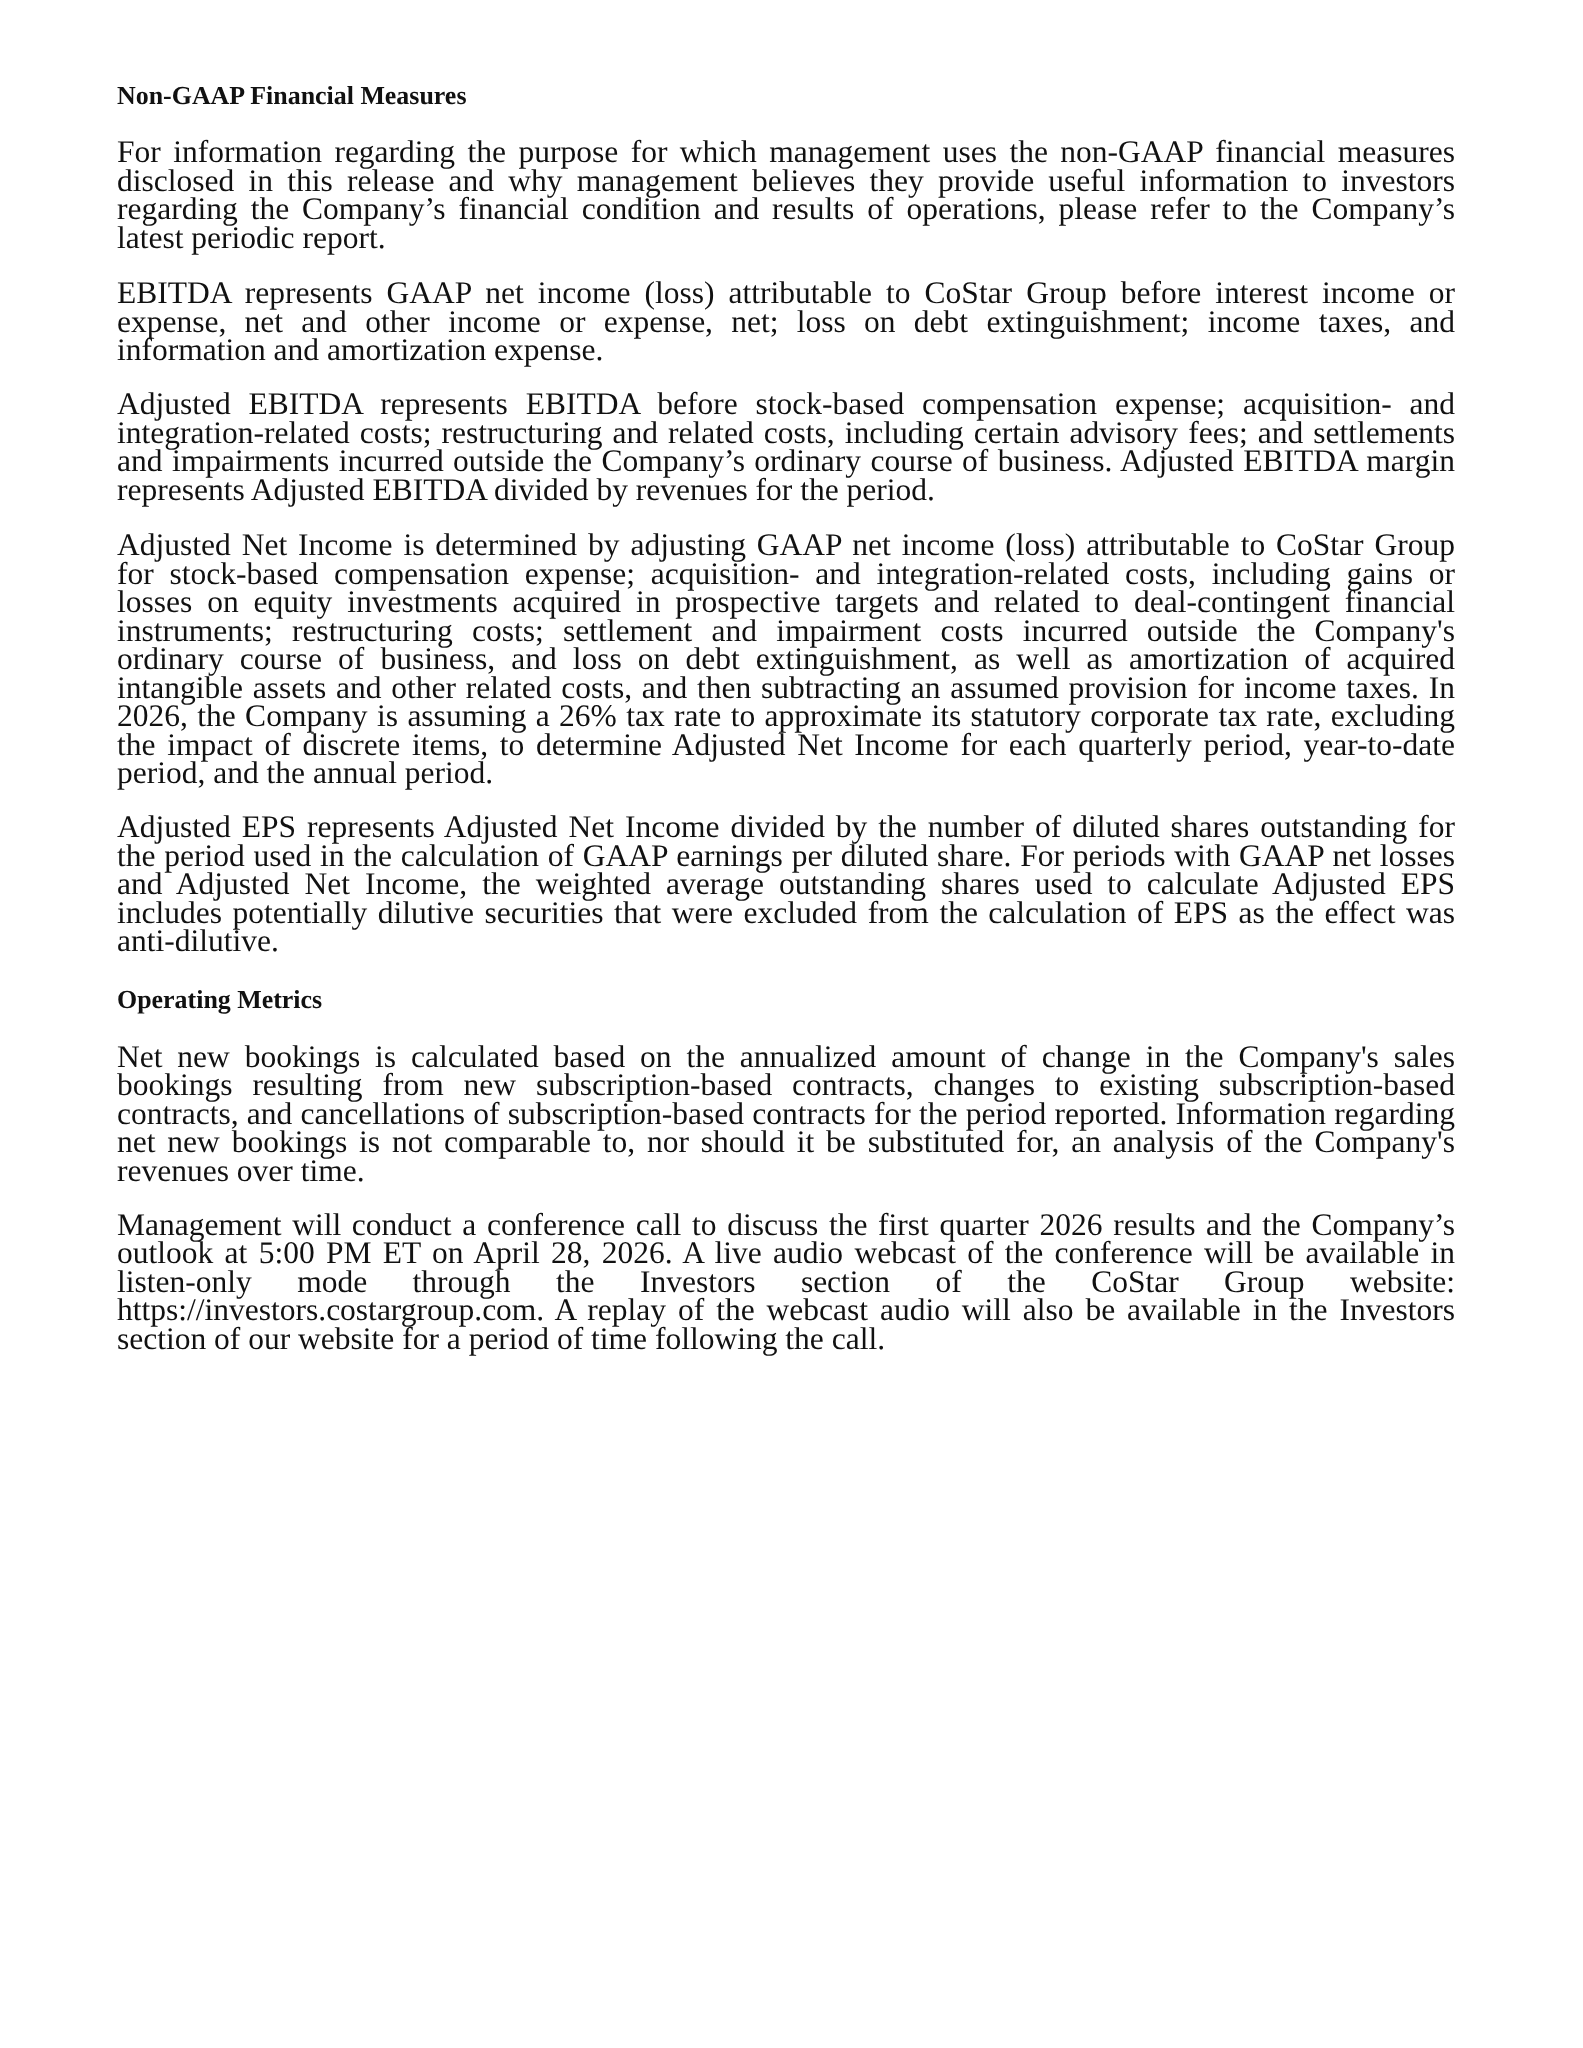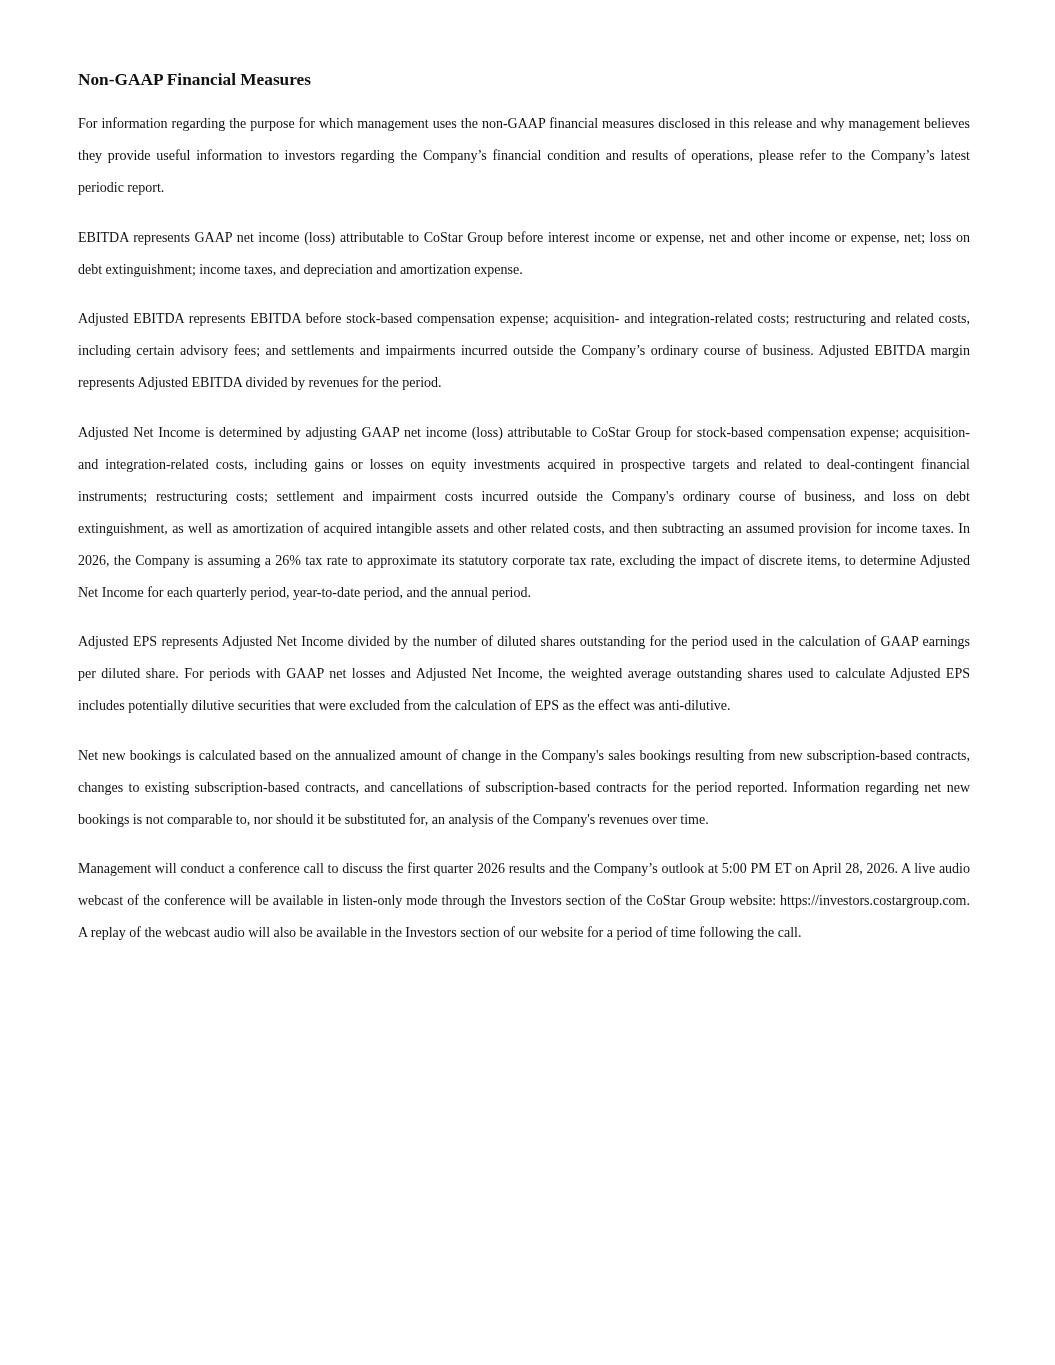--- a/index.html
+++ b/index.html
@@ -11,51 +11,52 @@
       width: 1055px;
       height: 1365px;
       position: relative;
       overflow: hidden;
       font-family: "Liberation Serif", "DejaVu Serif", serif;
       color: #111111;
     }
     .page {
       position: absolute;
       left: 78px;
-      top: 68px;
+      top: 52px;
       width: 892px;
     }
     .heading {
       font-weight: bold;
       font-size: 17.3px;
       line-height: 23px;
       margin: 0 0 17px 0;
     }
     .para {
-      font-size: 14px;
-      line-height: 32px;
+      font-size: 21px;
+      line-height: 19px;
       text-align: justify;
       margin: 0 0 17.5px 0;
     }
   </style>
 </head>
 <body>
 
 <div class="page">
 
   <section>
     <h2 class="heading">Non-GAAP Financial Measures</h2>
     <p class="para">For information regarding the purpose for which management uses the non-GAAP financial measures disclosed in this release and why management believes they provide useful information to investors regarding the Company’s financial condition and results of operations, please refer to the Company’s latest periodic report.</p>
-    <p class="para">EBITDA represents GAAP net income (loss) attributable to CoStar Group before interest income or expense, net and other income or expense, net; loss on debt extinguishment; income taxes, and depreciation and amortization expense.</p>
+    <p class="para">EBITDA represents GAAP net income (loss) attributable to CoStar Group before interest income or expense, net and other income or expense, net; loss on debt extinguishment; income taxes, and information and amortization expense.</p>
     <p class="para">Adjusted EBITDA represents EBITDA before stock-based compensation expense; acquisition- and integration-related costs; restructuring and related costs, including certain advisory fees; and settlements and impairments incurred outside the Company’s ordinary course of business. Adjusted EBITDA margin represents Adjusted EBITDA divided by revenues for the period.</p>
     <p class="para">Adjusted Net Income is determined by adjusting GAAP net income (loss) attributable to CoStar Group for stock-based compensation expense; acquisition- and integration-related costs, including gains or losses on equity investments acquired in prospective targets and related to deal-contingent financial instruments; restructuring costs; settlement and impairment costs incurred outside the Company's ordinary course of business, and loss on debt extinguishment, as well as amortization of acquired intangible assets and other related costs, and then subtracting an assumed provision for income taxes. In 2026, the Company is assuming a 26% tax rate to approximate its statutory corporate tax rate, excluding the impact of discrete items, to determine Adjusted Net Income for each quarterly period, year-to-date period, and the annual period.</p>
     <p class="para">Adjusted EPS represents Adjusted Net Income divided by the number of diluted shares outstanding for the period used in the calculation of GAAP earnings per diluted share. For periods with GAAP net losses and Adjusted Net Income, the weighted average outstanding shares used to calculate Adjusted EPS includes potentially dilutive securities that were excluded from the calculation of EPS as the effect was anti-dilutive.</p>
   </section>
 
   <section>
+    <h2 class="heading">Operating Metrics</h2>
     <p class="para">Net new bookings is calculated based on the annualized amount of change in the Company's sales bookings resulting from new subscription-based contracts, changes to existing subscription-based contracts, and cancellations of subscription-based contracts for the period reported. Information regarding net new bookings is not comparable to, nor should it be substituted for, an analysis of the Company's revenues over time.</p>
   </section>
 
   <section>
     <p class="para">Management will conduct a conference call to discuss the first quarter 2026 results and the Company’s outlook at 5:00 PM ET on April 28, 2026. A live audio webcast of the conference will be available in listen-only mode through the Investors section of the CoStar Group website: https://investors.costargroup.com. A replay of the webcast audio will also be available in the Investors section of our website for a period of time following the call.</p>
   </section>
 
 </div>
 
 </body></html>

